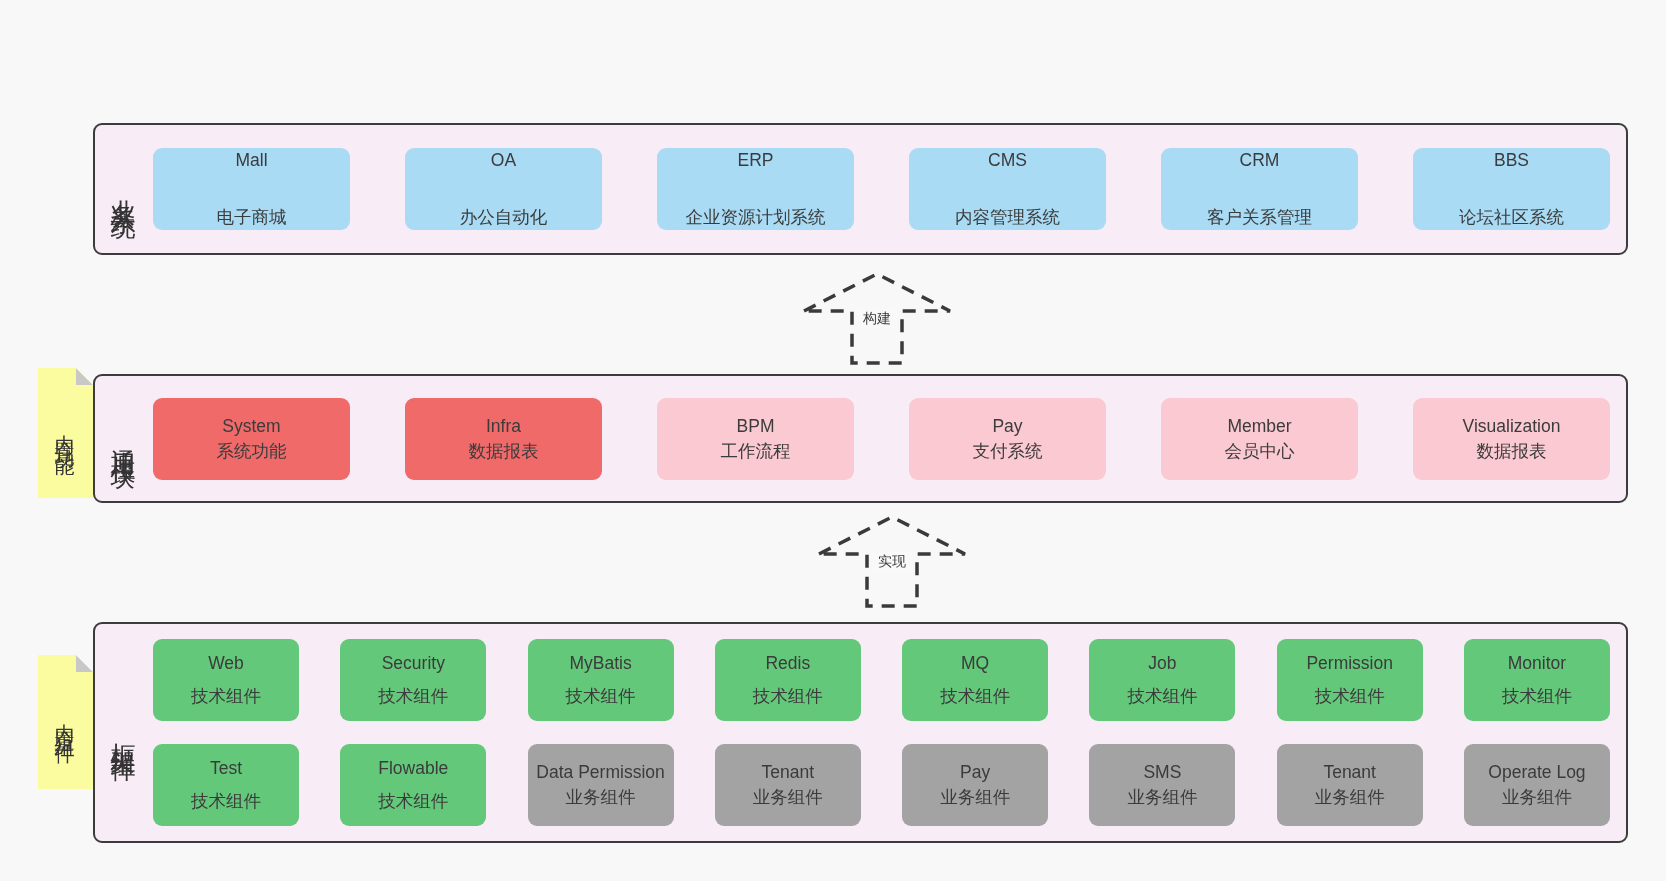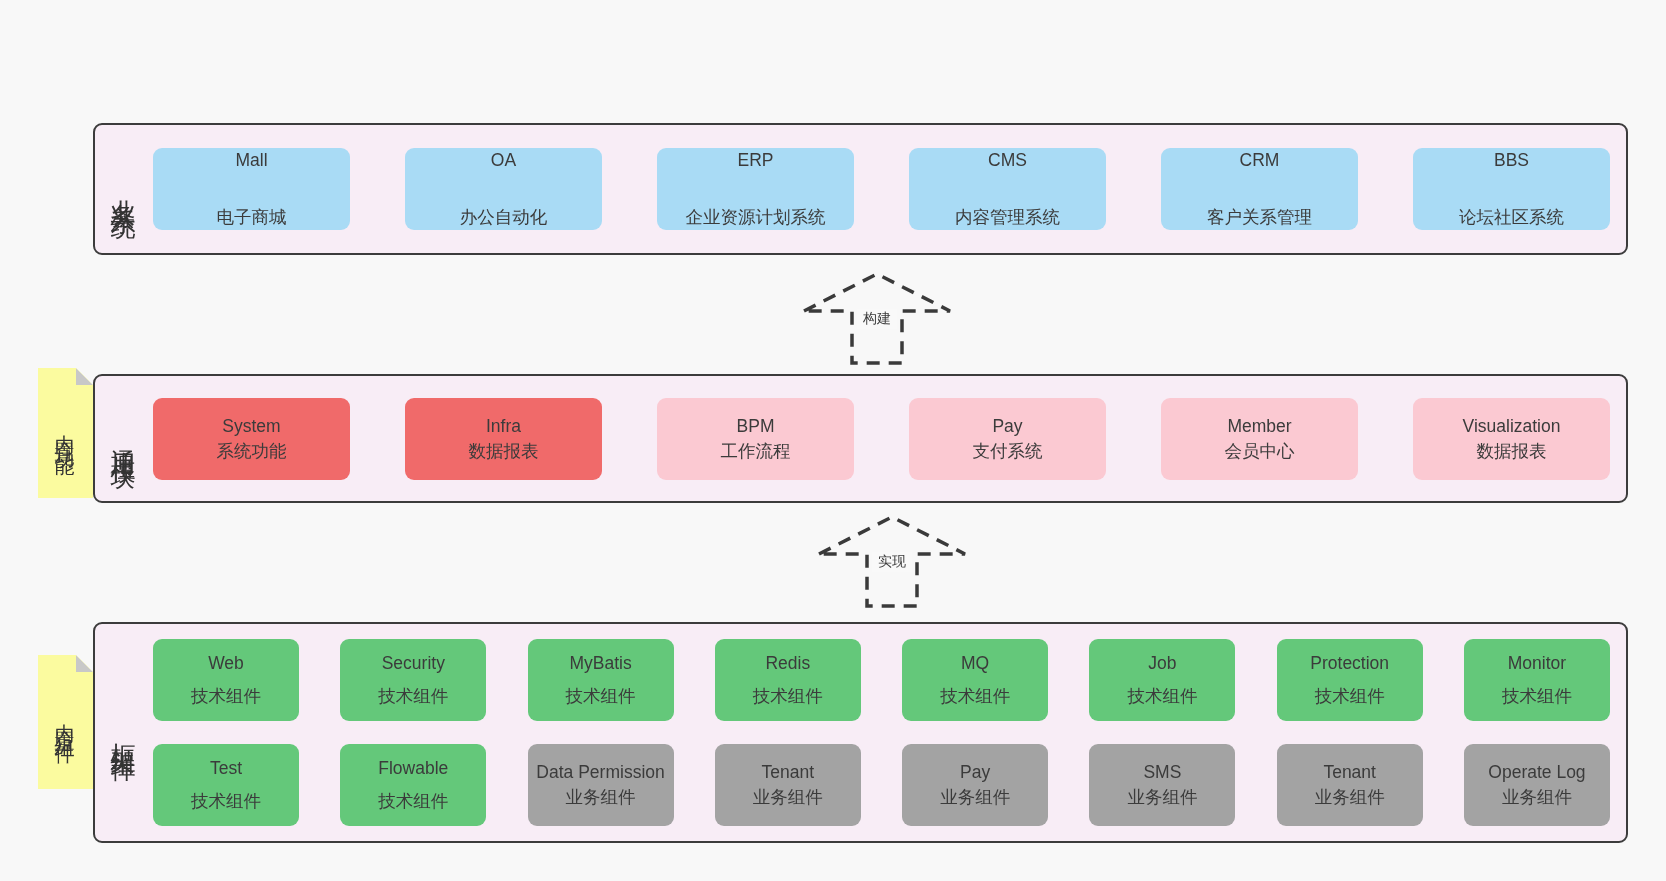--- a/index.html
+++ b/index.html
@@ -198,21 +198,21 @@
           </div>
           <div class="box v-green box-narrow">
             <div>MQ</div>
             <div>技术组件</div>
           </div>
           <div class="box v-green box-narrow">
             <div>Job</div>
             <div>技术组件</div>
           </div>
           <div class="box v-green box-narrow">
-            <div>Protection</div>
+            <div>Permission</div>
             <div>技术组件</div>
           </div>
           <div class="box v-green box-narrow">
             <div>Monitor</div>
             <div>技术组件</div>
           </div>
         </div>
         <div class="row">
           <div class="box v-green box-narrow">
             <div>Test</div>

